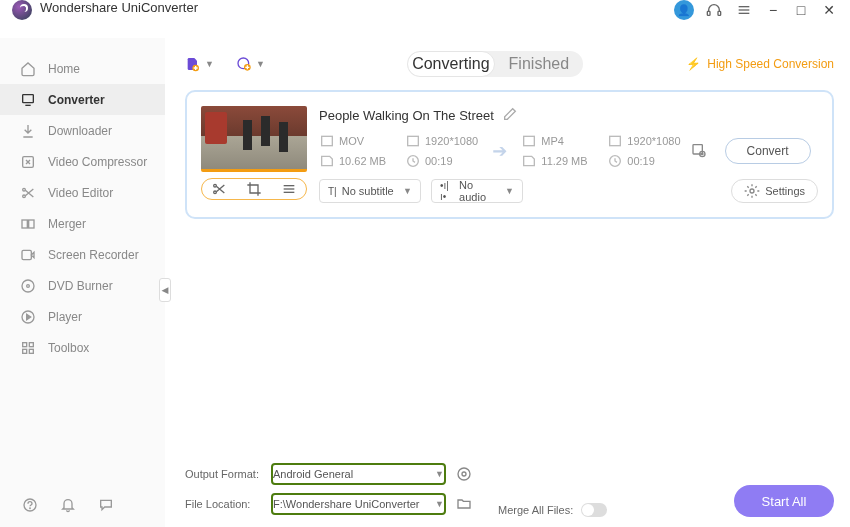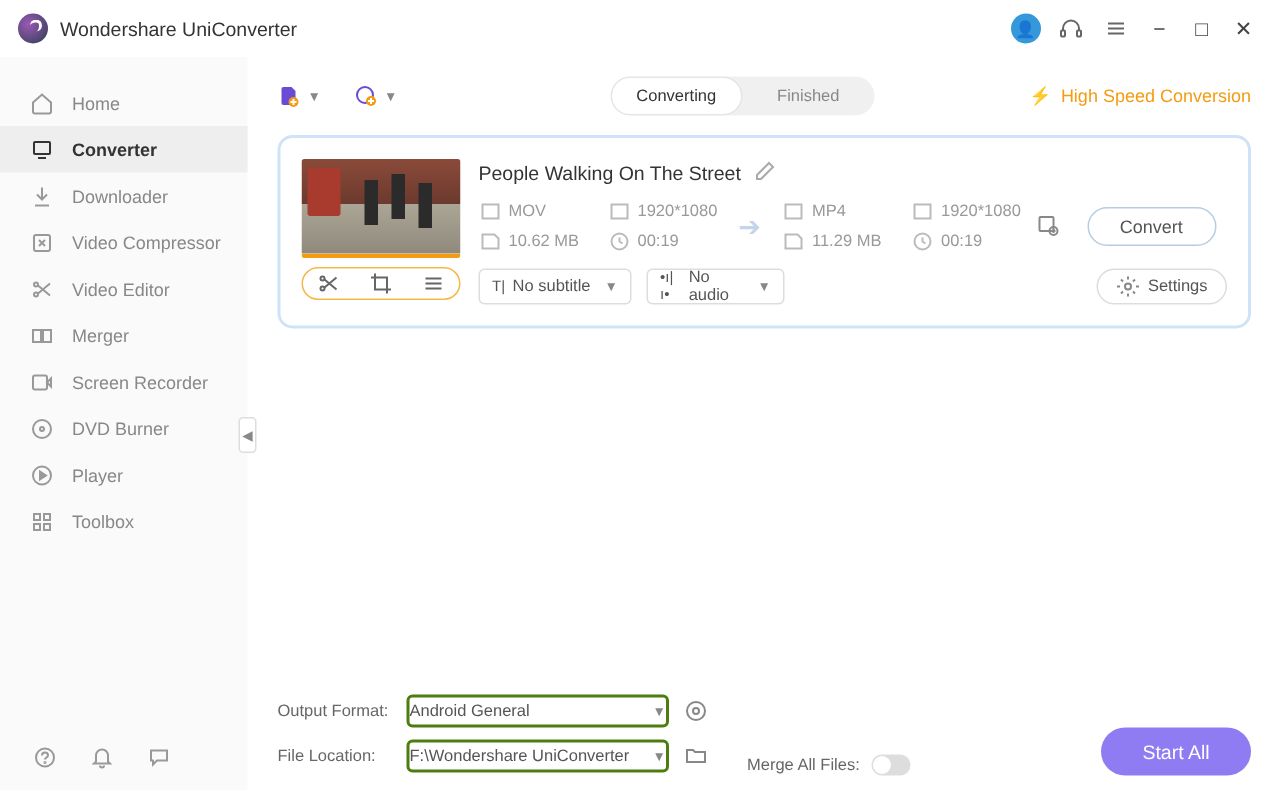--- a/index.html
+++ b/index.html
@@ -1,36 +1,36 @@
 <!DOCTYPE html>
 <html><head>
 <meta charset="utf-8">
 <style>
 *{box-sizing:border-box;margin:0;padding:0;font-family:-apple-system,BlinkMacSystemFont,"Segoe UI",Arial,sans-serif}
 body{width:850px;height:527px;background:#fff;overflow:hidden;font-size:12px;color:#555}
-.titlebar{height:38px;display:flex;align-items:center;padding:0 12px;background:#fff}
+.titlebar{height:38px;display:flex;align-items:flex-start;padding:0 12px;background:#fff}
 .logo{width:20px;height:20px;border-radius:50%;background:radial-gradient(circle at 35% 35%,#9b59b6,#2c3e50);margin-right:8px;position:relative}
 .logo::after{content:"";position:absolute;top:4px;left:8px;width:6px;height:6px;border:2px solid #fff;border-bottom:none;border-left:none;border-radius:50%}
 .title{font-size:13px;color:#333}
 .titlebar-right{margin-left:auto;display:flex;align-items:center;gap:10px}
 .avatar{width:20px;height:20px;border-radius:50%;background:#3498db;color:#fff;display:flex;align-items:center;justify-content:center;font-size:11px}
 .icon-btn{width:20px;height:20px;display:flex;align-items:center;justify-content:center;color:#666;cursor:pointer}
 .win-btn{width:18px;height:18px;display:flex;align-items:center;justify-content:center;color:#444;font-size:14px}
 .main{display:flex;height:489px}
 .sidebar{width:165px;background:#fafafa;padding-top:15px;display:flex;flex-direction:column;position:relative}
 .nav-item{height:31px;display:flex;align-items:center;padding-left:20px;gap:12px;color:#888;cursor:pointer;font-size:12px}
 .nav-item.active{color:#333;font-weight:600;background:#eee}
 .nav-icon{width:16px;height:16px;display:flex;align-items:center;justify-content:center}
 .collapse-handle{position:absolute;right:-6px;top:240px;width:12px;height:24px;background:#fff;border:1px solid #ddd;border-radius:3px;display:flex;align-items:center;justify-content:center;font-size:9px;color:#888;cursor:pointer}
 .sidebar-bottom{margin-top:auto;display:flex;gap:18px;padding:12px 20px}
 .content{flex:1;background:#fff;display:flex;flex-direction:column;padding:8px 16px 10px 20px}
 .toolbar{height:36px;display:flex;align-items:center;margin-bottom:8px}
 .tool-add{display:flex;align-items:center;gap:4px;cursor:pointer;margin-right:22px}
 .tabs{display:flex;background:#f0f0f0;border-radius:16px;overflow:hidden;margin-left:120px}
-.tab{width:88px;height:26px;display:flex;align-items:center;justify-content:center;font-size:11px;color:#888;cursor:pointer}
+.tab{width:88px;height:26px;display:flex;align-items:center;justify-content:center;font-size:16px;color:#888;cursor:pointer}
 .tab.active{background:#fff;color:#333;border:1px solid #e5e5e5;border-radius:16px}
 .hspeed{margin-left:auto;display:flex;align-items:center;gap:6px;color:#f39c12;font-size:12px}
 .card{border:2px solid #cfe3f8;border-radius:10px;padding:14px 14px;display:flex;gap:12px;background:#fff}
 .thumb-col{width:106px}
 .thumb{width:106px;height:66px;background:linear-gradient(180deg,#8b4a3a 0%,#6b3a2e 48%,#aaa595 48%,#8f8a7c 100%);border-radius:2px;border-bottom:3px solid #f39c12;position:relative}
 .thumb::before{content:"";position:absolute;left:4px;top:6px;width:22px;height:32px;background:#a83a2e;border-radius:2px}
 .thumb::after{content:"";position:absolute;left:42px;top:14px;width:9px;height:30px;background:#2b2b2b;box-shadow:18px -4px 0 0 #2b2b2b,36px 2px 0 0 #2b2b2b}
 .thumb-tools{margin-top:6px;height:22px;border:1px solid #f6b74b;border-radius:12px;display:flex;justify-content:space-around;align-items:center}
 .thumb-tools span{color:#666;font-size:12px;cursor:pointer;display:flex;align-items:center;justify-content:center;width:20px}
 .info-col{flex:1;display:flex;flex-direction:column}

